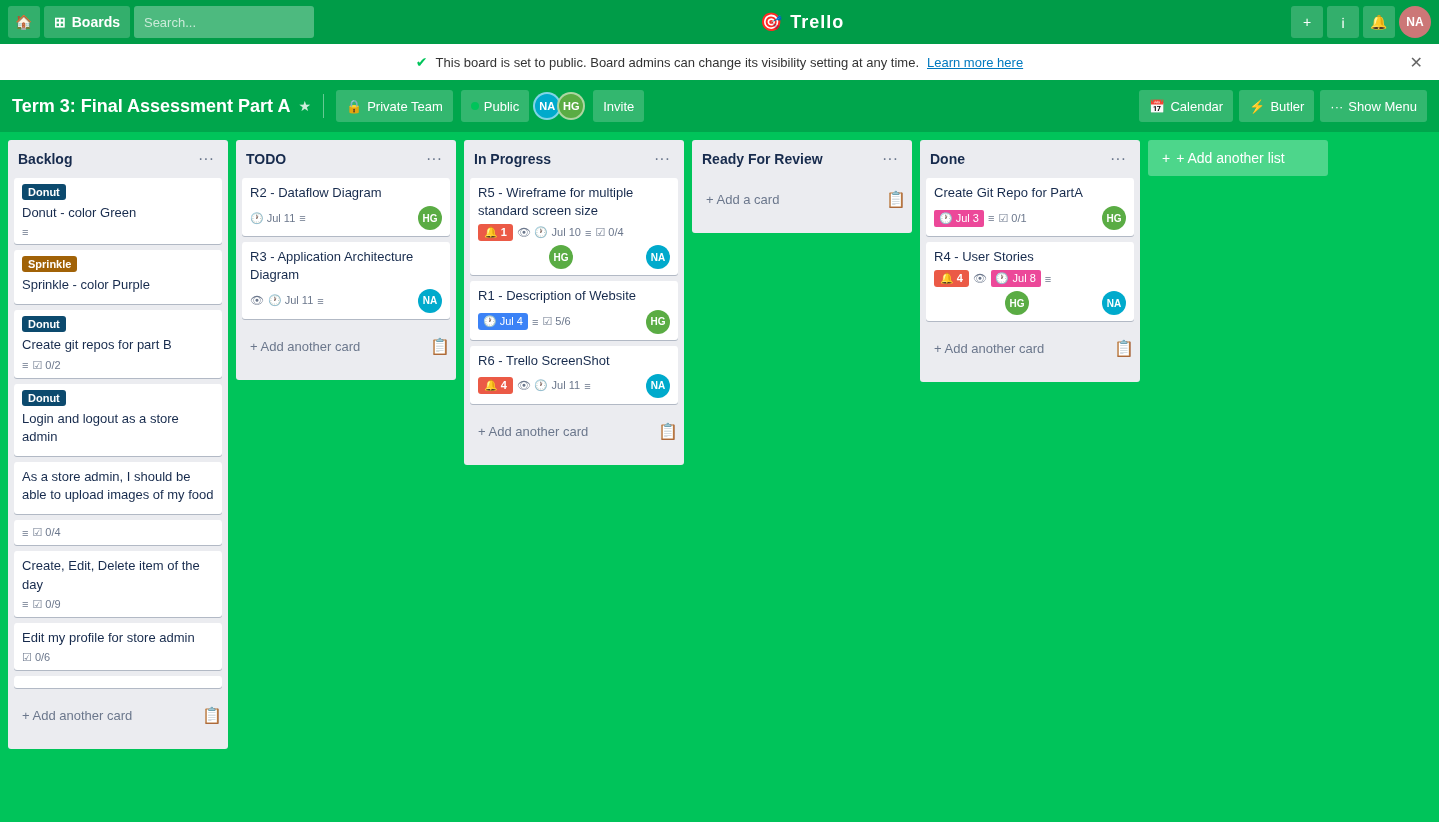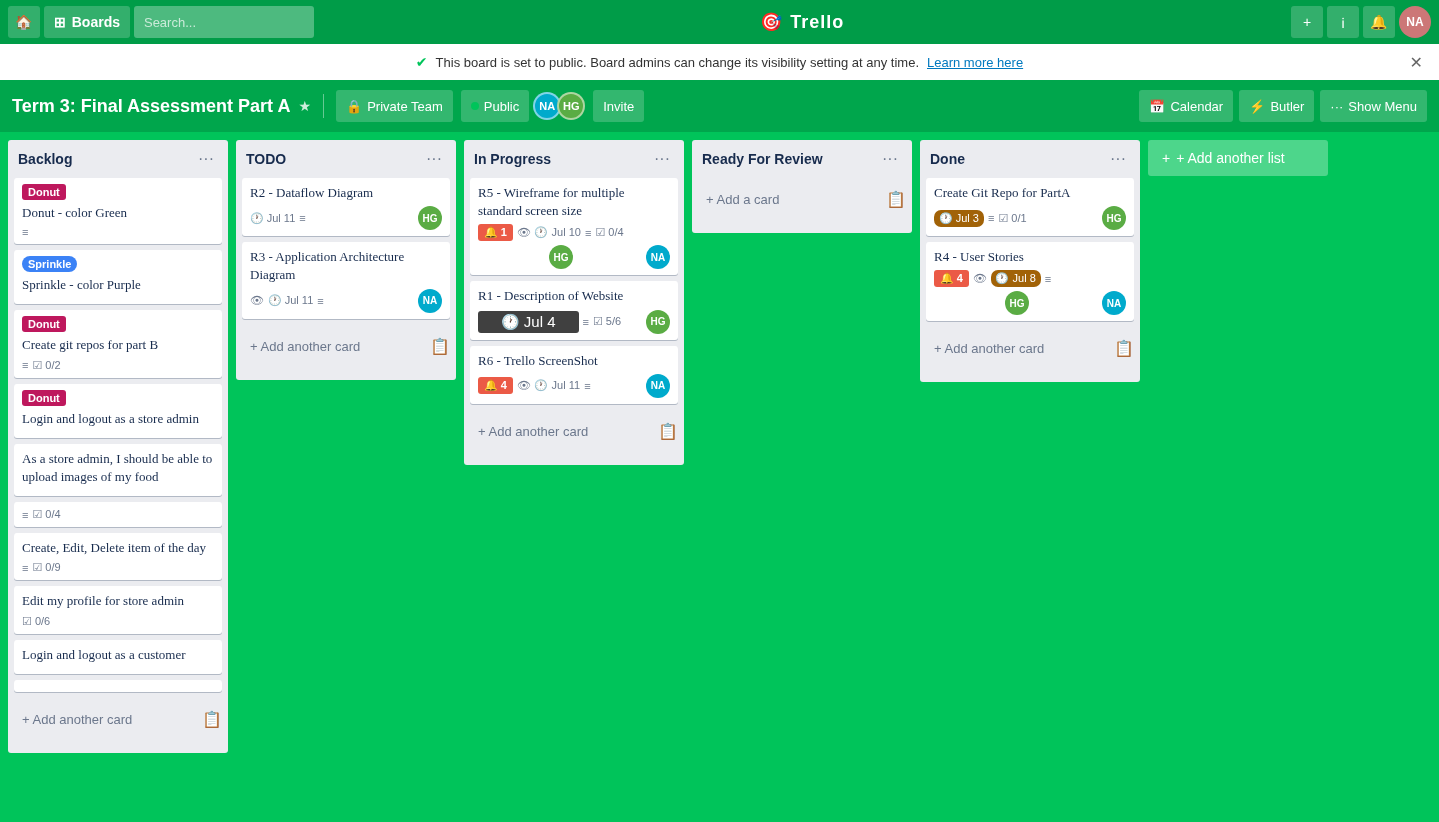--- a/index.html
+++ b/index.html
@@ -199,50 +199,50 @@
     .card {
       background: white;
       border-radius: 3px;
       padding: 6px 8px;
       margin-bottom: 6px;
       cursor: pointer;
       box-shadow: 0 1px 0 rgba(9,30,66,0.25);
       font-size: 13px;
       color: #172b4d;
     }
-    .card-title { margin-bottom: 4px; line-height: 1.4; font-family: Liberation Serif, serif; }
+    .card-title { margin-bottom: 4px; line-height: 1.4; }
     .card-meta { display: flex; align-items: center; gap: 4px; flex-wrap: wrap; }
     .card-meta-item { display: flex; align-items: center; gap: 2px; font-size: 11px; color: #6b778c; }
     .badge-label {
       border-radius: 3px;
       padding: 2px 6px;
       font-size: 11px;
       font-weight: 700;
       color: white;
       display: inline-block;
       margin-bottom: 4px;
     }
-    .badge-donut { background: #be185d; }
-    .badge-sprinkle { background: #3b82f6; border-radius: 8px; }
+    .badge-donut { background: #0c4a6e; }
+    .badge-sprinkle { background: #a16207; }
     .badge-date-green {
-      background: #a16207;
-      color: white;
-      border-radius: 7px;
+      background: #ec4899;
+      color: white;
+      border-radius: 2px;
       padding: 2px 5px;
       font-size: 11px;
       display: flex;
       align-items: center;
       gap: 3px;
     }
     .badge-date-orange {
-      background: #404040;
-      color: white;
-      border-radius: 3px;
-      padding: 2px 23px;
-      font-size: 15px;
+      background: #3b82f6;
+      color: white;
+      border-radius: 3px;
+      padding: 2px 5px;
+      font-size: 11px;
       display: flex;
       align-items: center;
       gap: 3px;
     }
     .badge-alert {
       background: #eb5a46;
       color: white;
       border-radius: 3px;
       padding: 2px 6px;
       font-size: 11px;
@@ -418,23 +418,20 @@
         </div>
       </div>
 
       <div class="card">
         <div class="card-title">Edit my profile for store admin</div>
         <div class="card-meta">
           <span class="card-meta-item">☑ 0/6</span>
         </div>
       </div>
 
-      <div class="card">
-        <div class="card-title">Login and logout as a customer</div>
-      </div>
 
       <div class="card">
         
       </div>
 
     </div>
     <div class="list-footer">
       <button class="add-card-btn">+ Add another card</button>
       <span style="cursor:pointer;color:#6b778c;">📋</span>
     </div>

